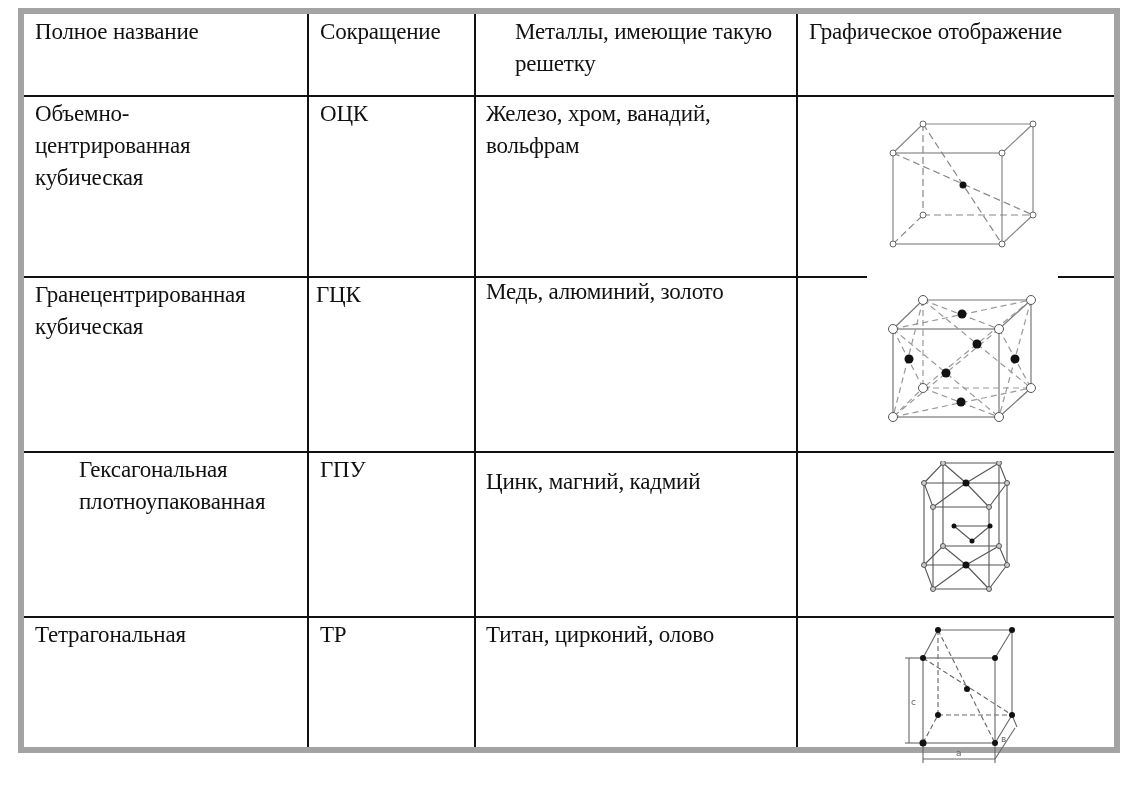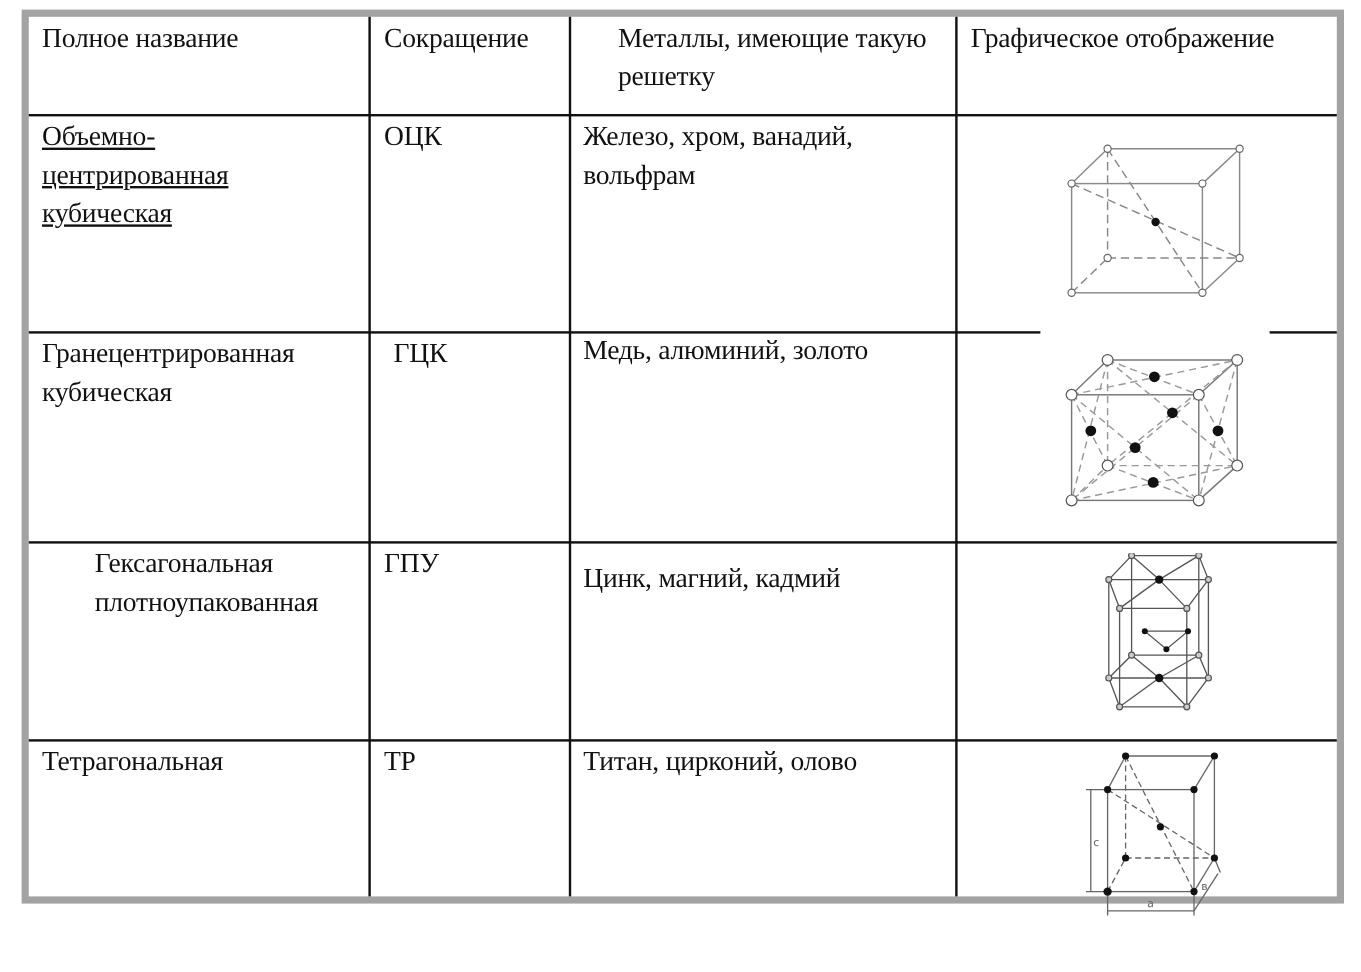--- a/index.html
+++ b/index.html
@@ -36,21 +36,21 @@
     <div>Сокращение</div>
   </div>
   <div class="cell" style="left:462px; top:2px;margin-left:29px;">
     <div>Металлы, имеющие такую</div>
     <div>решетку</div>
   </div>
   <div class="cell" style="left:785px; top:2px;">
     <div>Графическое отображение</div>
   </div>
 
-  <div class="cell" style="left:11px; top:84px;text-decoration:underline;">
+  <div class="cell" style="left:11px; top:84px;">
     <div>Объемно-</div>
     <div>центрированная</div>
     <div>кубическая</div>
   </div>
   <div class="cell" style="left:296px; top:84px;">ОЦК</div>
   <div class="cell" style="left:462px; top:84px;">
     <div>Железо, хром, ванадий,</div>
     <div>вольфрам</div>
   </div>
   <svg class="fig" style="left:855px; top:96px;" width="180" height="140" viewBox="0 0 180 140">
@@ -79,21 +79,21 @@
       <circle cx="44" cy="105" r="3"></circle>
         <circle cx="154" cy="105" r="3"></circle>
     </g>
     <circle cx="84" cy="75" r="3.5" fill="#111"></circle>
   </svg>
 
   <div class="cell" style="left:11px; top:265px;">
     <div>Гранецентрированная</div>
     <div>кубическая</div>
   </div>
-  <div class="cell" style="left:304px; top:265px;font-family:Liberation Serif, serif;">ГЦК</div>
+  <div class="cell" style="left:292px; top:265px;font-family:Liberation Serif, serif;">ГЦК</div>
   <div class="cell" style="left:462px; top:262px;">
     <div>Медь, алюминий, золото</div>
   </div>
   <svg class="fig" style="left:855px; top:275px;" width="180" height="140" viewBox="0 0 180 140">
     <g stroke="#777" stroke-width="1.2" fill="none">
       <rect x="14" y="40" width="106" height="88"></rect>
       <line x1="44" y1="11" x2="152" y2="11"></line>
       <line x1="152" y1="11" x2="152" y2="99"></line>
       <line x1="14" y1="40" x2="44" y2="11"></line>
       <line x1="120" y1="40" x2="152" y2="11"></line>

